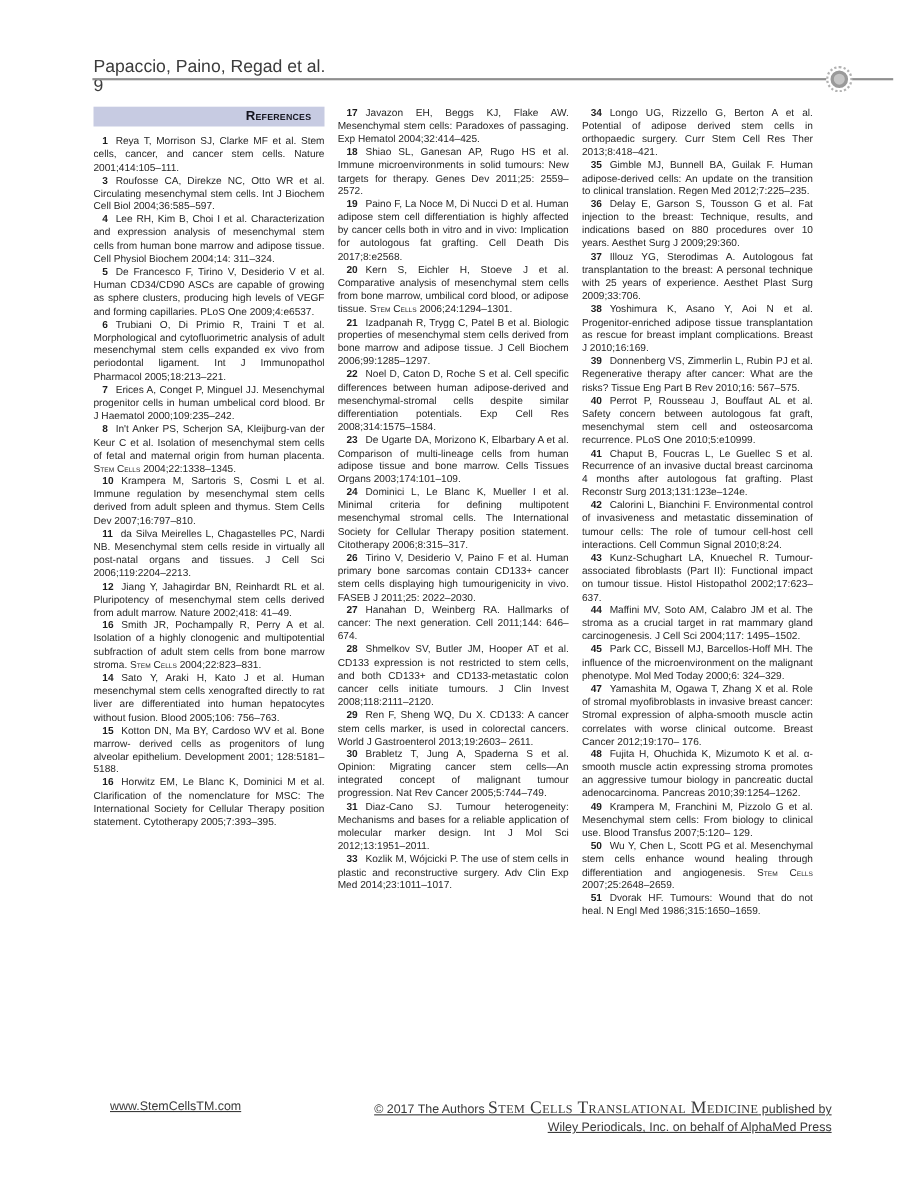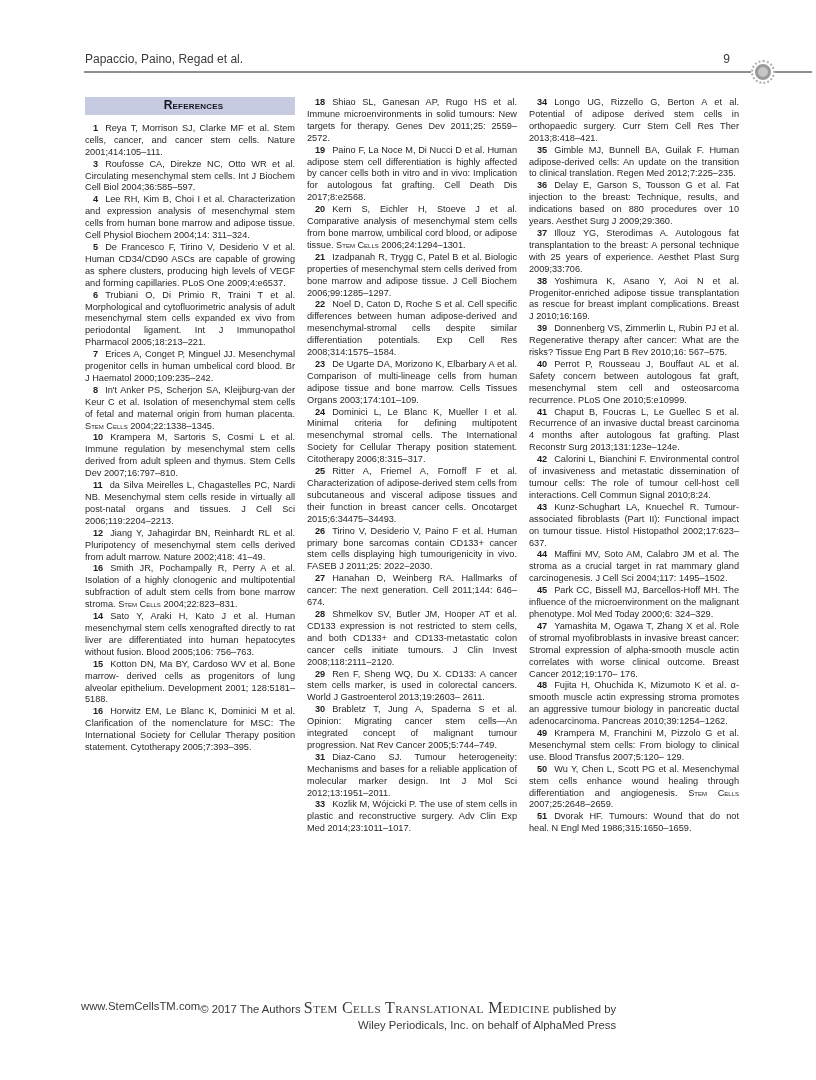--- a/index.html
+++ b/index.html
@@ -9,21 +9,21 @@
     font-family: "Liberation Sans", sans-serif;
     color: #2b2b2b;
     position: relative;
     overflow: hidden;
   }
 
   
   .header {
     position: absolute; left: 85px; top: 52px; width: 645px;
     display: flex; justify-content: space-between; align-items: baseline;
-    font-size: 12px; color: #3b3b3b;
+    font-size: 16px; color: #3b3b3b; flex-direction: column;
   }
   .header-rule {
     position: absolute; left: 84px; top: 71px; width: 728px; height: 2px;
     background: #8f8f8f;
   }
   .medallion {
     position: absolute; left: 751px; top: 60px;
     width: 20px; height: 20px; border-radius: 50%;
     border: 2px dotted #b2b2b2;
     display: flex; align-items: center; justify-content: center;
@@ -42,33 +42,33 @@
     text-align: justify;
     color: #272727;
   }
   .col { width: 210px; }
   .refs-heading {
     font-variant: small-caps;
     font-weight: bold;
     font-size: 12px;
     letter-spacing: 0.2px;
     color: #15151f;
-    padding: 3px 0 3px 7px;
+    padding: 3px 12px 3px 7px;
     margin-bottom: 8px;
-    text-align: center;
+    text-align: right;
   }
   .ref { margin: 0; text-indent: 8px; }
   .refnum { margin-right: 7px; font-weight: bold; color: #1d1d1d; }
   .sc { font-variant: small-caps; }
 
   
   .footer {
-    position: absolute; left: 81px; top: 1000px; width: 656px;
-    display: flex; align-items: flex-start;
-    font-size: 11.3px; color: #3a3a3a;
+    position: absolute; left: 100px; top: 1000px; width: 656px;
+    display: flex; justify-content: space-between; align-items: flex-start;
+    font-size: 11.3px; color: #3a3a3a; text-decoration: underline;
   }
   .footer-left { white-space: nowrap; }
   .footer-right { text-align: right; line-height: 16px; color: #3a3a3a; }
   .journal {
     font-family: "Liberation Serif", serif;
     font-variant: small-caps;
     letter-spacing: 0.4px;
     font-size: 16px;
   }
 </style>
@@ -99,28 +99,28 @@
         <p class="ref"><b class="refnum">11</b>da Silva Meirelles L, Chagastelles PC, Nardi NB. Mesenchymal stem cells reside in virtually all post-natal organs and tissues. J Cell Sci 2006;119:2204–2213.</p>
         <p class="ref"><b class="refnum">12</b>Jiang Y, Jahagirdar BN, Reinhardt RL et al. Pluripotency of mesenchymal stem cells derived from adult marrow. Nature 2002;418: 41–49.</p>
         <p class="ref"><b class="refnum">16</b>Smith JR, Pochampally R, Perry A et al. Isolation of a highly clonogenic and multipotential subfraction of adult stem cells from bone marrow stroma. <span class="sc">Stem Cells</span> 2004;22:823–831.</p>
         <p class="ref"><b class="refnum">14</b>Sato Y, Araki H, Kato J et al. Human mesenchymal stem cells xenografted directly to rat liver are differentiated into human hepatocytes without fusion. Blood 2005;106: 756–763.</p>
         <p class="ref"><b class="refnum">15</b>Kotton DN, Ma BY, Cardoso WV et al. Bone marrow- derived cells as progenitors of lung alveolar epithelium. Development 2001; 128:5181–5188.</p>
         <p class="ref"><b class="refnum">16</b>Horwitz EM, Le Blanc K, Dominici M et al. Clarification of the nomenclature for MSC: The International Society for Cellular Therapy position statement. Cytotherapy 2005;7:393–395.</p>
       </div>
   </div>
   <div class="col">
     <div>
+        <p class="ref"><b class="refnum">17</b>Javazon EH, Beggs KJ, Flake AW. Mesenchymal stem cells: Paradoxes of passaging. Exp Hematol 2004;32:414–425.</p>
         <p class="ref"><b class="refnum">18</b>Shiao SL, Ganesan AP, Rugo HS et al. Immune microenvironments in solid tumours: New targets for therapy. Genes Dev 2011;25: 2559–2572.</p>
         <p class="ref"><b class="refnum">19</b>Paino F, La Noce M, Di Nucci D et al. Human adipose stem cell differentiation is highly affected by cancer cells both in vitro and in vivo: Implication for autologous fat grafting. Cell Death Dis 2017;8:e2568.</p>
         <p class="ref"><b class="refnum">20</b>Kern S, Eichler H, Stoeve J et al. Comparative analysis of mesenchymal stem cells from bone marrow, umbilical cord blood, or adipose tissue. <span class="sc">Stem Cells</span> 2006;24:1294–1301.</p>
         <p class="ref"><b class="refnum">21</b>Izadpanah R, Trygg C, Patel B et al. Biologic properties of mesenchymal stem cells derived from bone marrow and adipose tissue. J Cell Biochem 2006;99:1285–1297.</p>
         <p class="ref"><b class="refnum">22</b>Noel D, Caton D, Roche S et al. Cell specific differences between human adipose-derived and mesenchymal-stromal cells despite similar differentiation potentials. Exp Cell Res 2008;314:1575–1584.</p>
         <p class="ref"><b class="refnum">23</b>De Ugarte DA, Morizono K, Elbarbary A et al. Comparison of multi-lineage cells from human adipose tissue and bone marrow. Cells Tissues Organs 2003;174:101–109.</p>
         <p class="ref"><b class="refnum">24</b>Dominici L, Le Blanc K, Mueller I et al. Minimal criteria for defining multipotent mesenchymal stromal cells. The International Society for Cellular Therapy position statement. Citotherapy 2006;8:315–317.</p>
-        <p class="ref"><b class="refnum">25</b>Ritter A, Friemel A, Fornoff F et al. Characterization of adipose-derived stem cells from subcutaneous and visceral adipose tissues and their function in breast cancer cells. Oncotarget 2015;6:34475–34493.</p>
         <p class="ref"><b class="refnum">26</b>Tirino V, Desiderio V, Paino F et al. Human primary bone sarcomas contain CD133+ cancer stem cells displaying high tumourigenicity in vivo. FASEB J 2011;25: 2022–2030.</p>
         <p class="ref"><b class="refnum">27</b>Hanahan D, Weinberg RA. Hallmarks of cancer: The next generation. Cell 2011;144: 646–674.</p>
         <p class="ref"><b class="refnum">28</b>Shmelkov SV, Butler JM, Hooper AT et al. CD133 expression is not restricted to stem cells, and both CD133+ and CD133-metastatic colon cancer cells initiate tumours. J Clin Invest 2008;118:2111–2120.</p>
         <p class="ref"><b class="refnum">29</b>Ren F, Sheng WQ, Du X. CD133: A cancer stem cells marker, is used in colorectal cancers. World J Gastroenterol 2013;19:2603– 2611.</p>
         <p class="ref"><b class="refnum">30</b>Brabletz T, Jung A, Spaderna S et al. Opinion: Migrating cancer stem cells—An integrated concept of malignant tumour progression. Nat Rev Cancer 2005;5:744–749.</p>
         <p class="ref"><b class="refnum">31</b>Diaz-Cano SJ. Tumour heterogeneity: Mechanisms and bases for a reliable application of molecular marker design. Int J Mol Sci 2012;13:1951–2011.</p>
         <p class="ref"><b class="refnum">33</b>Kozlik M, Wójcicki P. The use of stem cells in plastic and reconstructive surgery. Adv Clin Exp Med 2014;23:1011–1017.</p>
       </div>
   </div>
   <div class="col">

